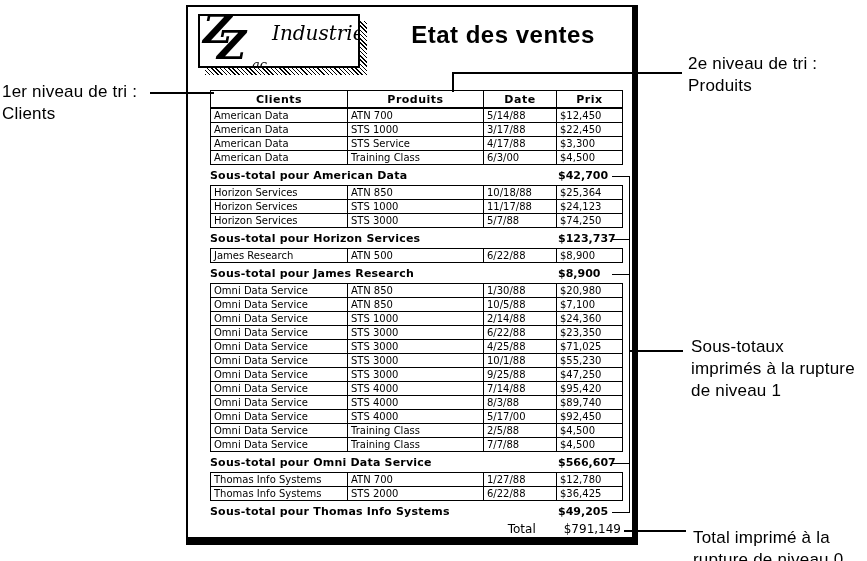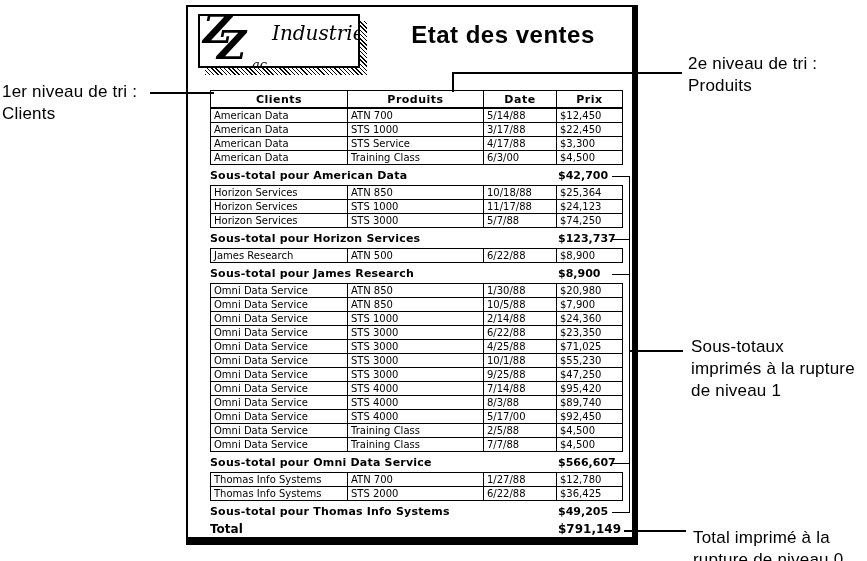--- a/index.html
+++ b/index.html
@@ -60,22 +60,22 @@
   td.c3 { text-align:right; }
 
   .subtotal {
     height:20px; display:flex; align-items:center;
     font-weight:bold; font-size:11px; white-space:nowrap;
   }
   .subtotal .lbl { width:348px; text-align:left; letter-spacing:0.2px; }
   .subtotal .val { width:62px; font-weight:bold; }
 
   .total-line {
-    height:16px; display:flex; justify-content:space-between; align-items:center;
-    gap:10px; font-weight:bold; font-size:12px; padding-right:1px; white-space:nowrap;
+    height:16px; display:flex; justify-content:flex-end; align-items:center;
+    gap:28px; font-weight:normal; font-size:12px; padding-right:1px; white-space:nowrap;
   }
 
   
   .cline { position:absolute; background:#000; }
   #line-left       { left:150px; top:92px;  width:64px;  height:2px; }
   #line-prod-h     { left:452px; top:72px;  width:230px; height:2px; }
   #line-prod-v     { left:452px; top:72px;  width:2px;   height:20px; }
   #tick-st1        { left:612px; top:176px; width:18px;  height:1px; }
   #tick-st2        { left:612px; top:239px; width:18px;  height:1px; }
   #tick-st3        { left:612px; top:274px; width:18px;  height:1px; }
@@ -245,21 +245,21 @@
                 <tr>
                   <td class="c0">Omni Data Service</td>
                   <td class="c1">ATN 850</td>
                   <td class="c2">1/30/88</td>
                   <td class="c3">$20,980</td>
                 </tr>
                 <tr>
                   <td class="c0">Omni Data Service</td>
                   <td class="c1">ATN 850</td>
                   <td class="c2">10/5/88</td>
-                  <td class="c3">$7,900</td>
+                  <td class="c3">$7,100</td>
                 </tr>
                 <tr>
                   <td class="c0">Omni Data Service</td>
                   <td class="c1">STS 1000</td>
                   <td class="c2">2/14/88</td>
                   <td class="c3">$24,360</td>
                 </tr>
                 <tr>
                   <td class="c0">Omni Data Service</td>
                   <td class="c1">STS 3000</td>

